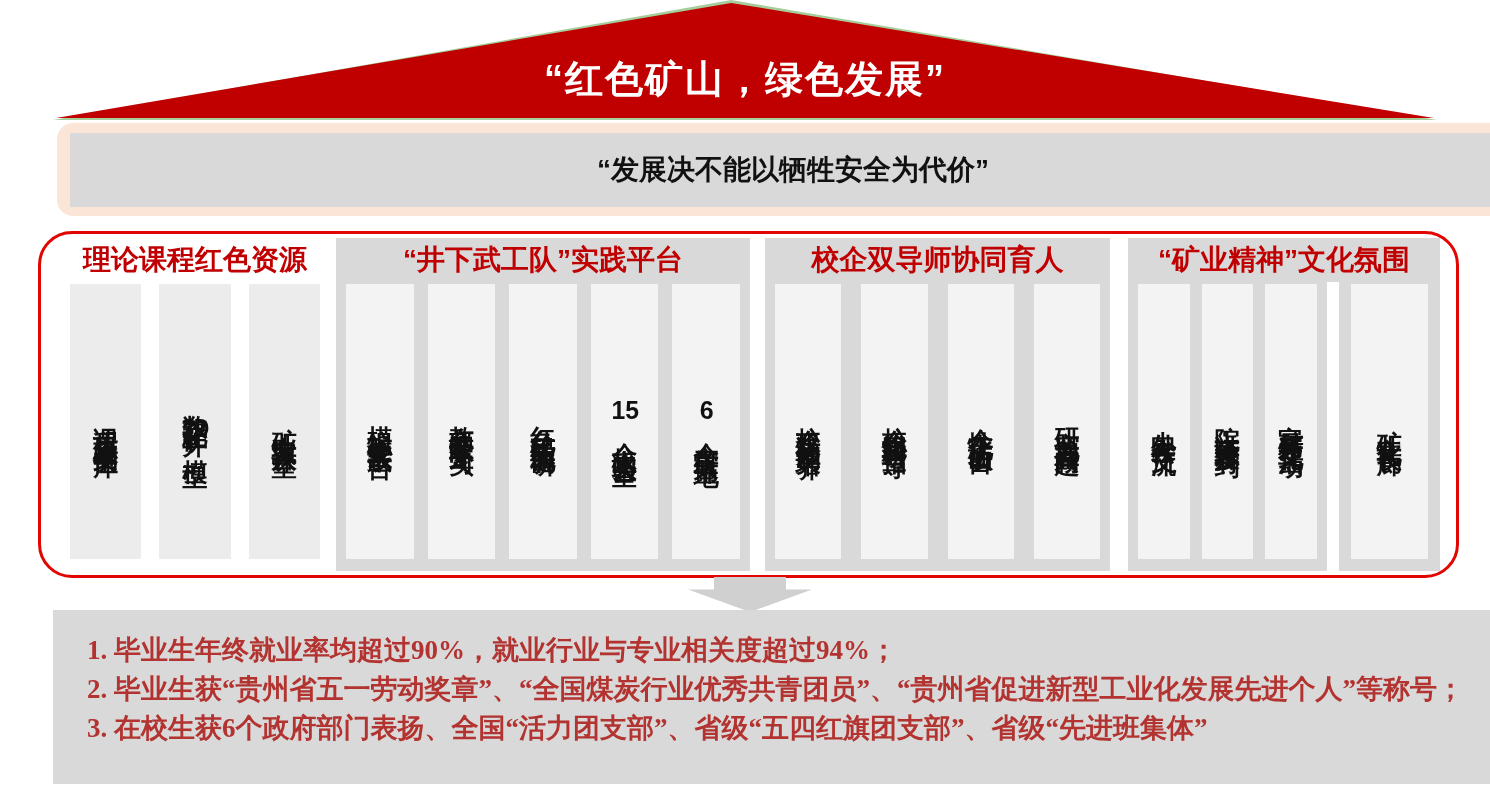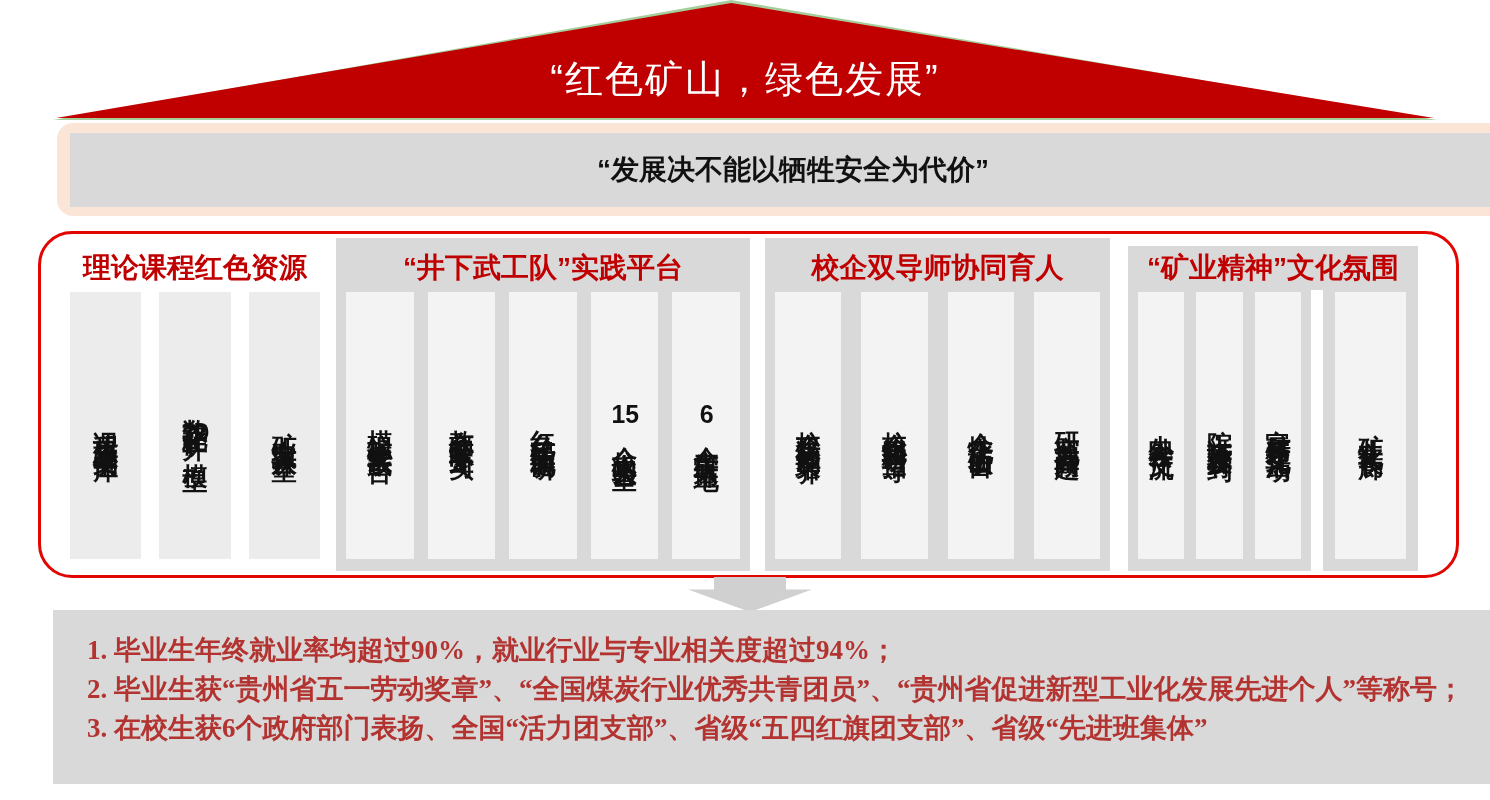--- a/index.html
+++ b/index.html
@@ -15,21 +15,21 @@
     background:var(--roof_edge_green,#a6ce9d);
     clip-path:polygon(49% 0, 100% 100%, 0 100%);
   }
   .roof-face {
     position:absolute; left:3px; top:3px; right:3px; bottom:2px;
     background:var(--roof_red,#c00000);
     clip-path:polygon(49% 0, 100% 100%, 0 100%);
   }
   .roof-title {
     position:absolute; left:0; right:0; top:54px; text-align:center;
-    color:#ffffff; font-size:38px; font-weight:normal; letter-spacing:2px;
+    color:#ffffff; font-size:38px; font-weight:bold; letter-spacing:2px;
   }
   
   .slogan-bar {
     position:absolute; left:57px; top:123px; width:1472px; height:93px;
     background:var(--slogan_bar_bg,#fbe5d6); border-radius:16px;
     display:flex; align-items:center; gap:9px; padding:0 13px; box-sizing:border-box;
   }
   .slogan {
     height:74px; background:var(--box_gray,#d9d9d9);
     display:flex; align-items:center; justify-content:center;
@@ -40,24 +40,24 @@
   
   .main-box {
     position:absolute; left:38px; top:231px; width:1421px; height:347px;
     border:3px solid var(--border_red,#e10600); border-radius:34px;
     box-sizing:border-box;
   }
   .pillar { position:absolute; top:4px; height:333px; display:flex; flex-direction:column; box-sizing:border-box; }
   .g1 { left:19px;  width:270px; }
   .g2 { left:295px; width:414px; background:var(--box_gray,#d9d9d9); }
   .g3 { left:724px; width:345px; background:var(--box_gray,#d9d9d9); }
-  .g4 { left:1087px; width:290px; }
+  .g4 { left:1087px; width:312px; }
   .pillar-title {
     height:44px; flex:0 0 44px; display:flex; align-items:center; justify-content:center;
-    color:var(--accent_red,#c00000); font-size:28px; font-weight:bold; white-space:nowrap;margin-top:8px;
+    color:var(--accent_red,#c00000); font-size:28px; font-weight:bold; white-space:nowrap;
   }
   .g4 .pillar-title { background:var(--box_gray,#d9d9d9); }
   .cols { flex:1; display:flex; justify-content:center; padding:2px 10px 12px; }
   .g1 .cols { gap:18px; }
   .g2 .cols { gap:14px; }
   .g3 .cols { gap:20px; }
   .col {
     flex:1; background:var(--column_light,#f3f3f3);
     display:flex; align-items:center; justify-content:center;
   }

